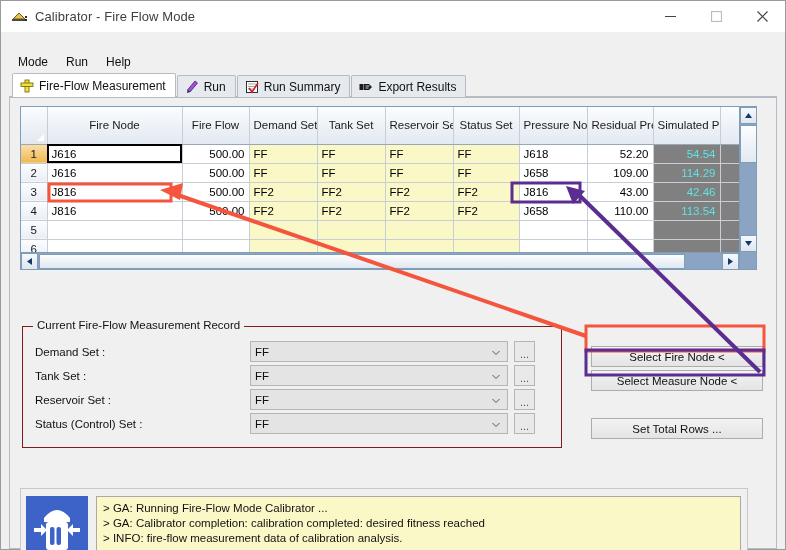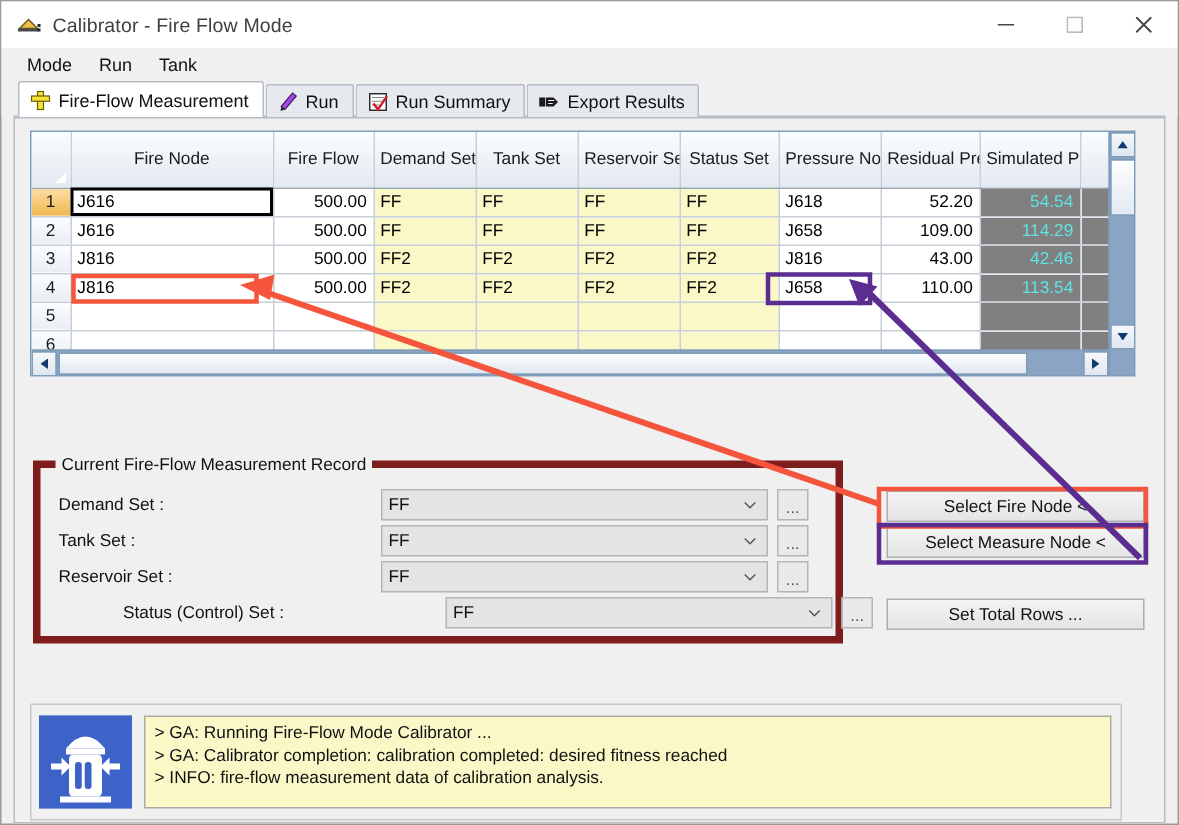--- a/index.html
+++ b/index.html
@@ -23,21 +23,21 @@
     height:31px; background:#ffffff;
     display:flex; align-items:center;
     flex:0 0 auto; position:relative;
   }
   #title-icon { width:18px; height:18px; margin-left:9px; margin-right:7px; position:relative; }
   #title-text { font-size:13px; color:#404040; letter-spacing:0.1px; }
   #winbtns { position:absolute; right:0; top:0; height:31px; display:flex; }
   .winbtn { width:46px; height:31px; display:flex; align-items:center; justify-content:center;
             color:#444; font-size:13px; }
   
-  #menubar { height:21px; background:#f0f0f0; display:flex; align-items:center; padding-left:8px; flex:0 0 auto; }
+  #menubar { height:21px; background:#f0f0f0; display:flex; align-items:center; padding-left:8px; flex:0 0 auto;margin-top:19px; }
   .menuitem { font-size:12px; color:#111; padding:2px 9px; }
   
   #tabstrip {
     height:25px; flex:0 0 auto; display:flex; align-items:flex-end;
     padding-left:11px; background:#f0f0f0; position:relative;
   }
   #tabstrip::after {
     content:""; position:absolute; left:8px; right:8px; bottom:0; height:1px; background:#b5bcc4;
   }
   .tab {
@@ -109,21 +109,21 @@
              background:linear-gradient(180deg,#fdfefe,#e2e9f2); border:1px solid #7f9db9; }
   #ghscroll {
     position:absolute; left:0; right:17px; bottom:0; height:17px;
     background:#8ba4c4; border-top:1px solid #7f9db9; display:flex; align-items:center;
   }
   #ghthumb { position:absolute; left:18px; width:646px; height:15px; top:1px;
              background:linear-gradient(180deg,#fdfefe,#dfe7f1); border:1px solid #7f9db9; }
   
   #groupbox {
     position:absolute; left:12px; top:228px; width:540px; height:122px;
-    border:5px solid #7f1d1d;
+    border:1px solid #7f1d1d;
   }
   #groupbox .legend {
     position:absolute; left:10px; top:-8px; background:#f0f0f0; padding:0 4px;
     font-size:11.5px; color:#111;
   }
   .formrow { position:absolute; left:12px; height:21px; display:flex; align-items:center;justify-content:space-between; }
   .flabel { width:215px; font-size:11.5px; color:#111; }
   .combo {
     width:258px; height:21px; background:#e4e4e4; border:1px solid #b5b5b5;
     display:flex; align-items:center; padding:0 4px; position:relative; font-size:11.5px; color:#111;
@@ -184,21 +184,21 @@
         <svg width="11" height="11" viewBox="0 0 11 11">
             <path d="M0.5 0.5 L10.5 10.5 M10.5 0.5 L0.5 10.5" stroke="#444" stroke-width="1.2"></path>
           </svg>
       </div>
     </div>
   </div>
 
   <div id="menubar">
     <div class="menuitem">Mode</div>
     <div class="menuitem">Run</div>
-    <div class="menuitem">Tank</div>
+    <div class="menuitem">Help</div>
   </div>
 
   <div id="tabstrip">
 
 
     <div class="tab active">
       <span class="tabicon">
         <svg width="14" height="14" viewBox="0 0 14 14">
           <rect x="5" y="1" width="4" height="12" fill="#f2e23a" stroke="#6b6000" stroke-width="0.8"></rect>
           <rect x="1" y="4" width="12" height="3.5" fill="#f2e23a" stroke="#6b6000" stroke-width="0.8"></rect>
@@ -459,21 +459,21 @@
           <span>FF</span>
           <span class="chev">
             <svg width="8" height="8" viewBox="0 0 8 8">
                 <path d="M0.5 2 L4 5.5 L7.5 2" fill="none" stroke="#555" stroke-width="1"></path>
               </svg>
           </span>
         </div>
         <div class="dots">...</div>
       </div>
 
-      <div class="formrow" style="top:86px;margin-left:43px;">
+      <div class="formrow" style="top:86px;">
         <span class="flabel">Status (Control) Set :</span>
         <div class="combo">
           <span>FF</span>
           <span class="chev">
             <svg width="8" height="8" viewBox="0 0 8 8">
                 <path d="M0.5 2 L4 5.5 L7.5 2" fill="none" stroke="#555" stroke-width="1"></path>
               </svg>
           </span>
         </div>
         <div class="dots">...</div>

